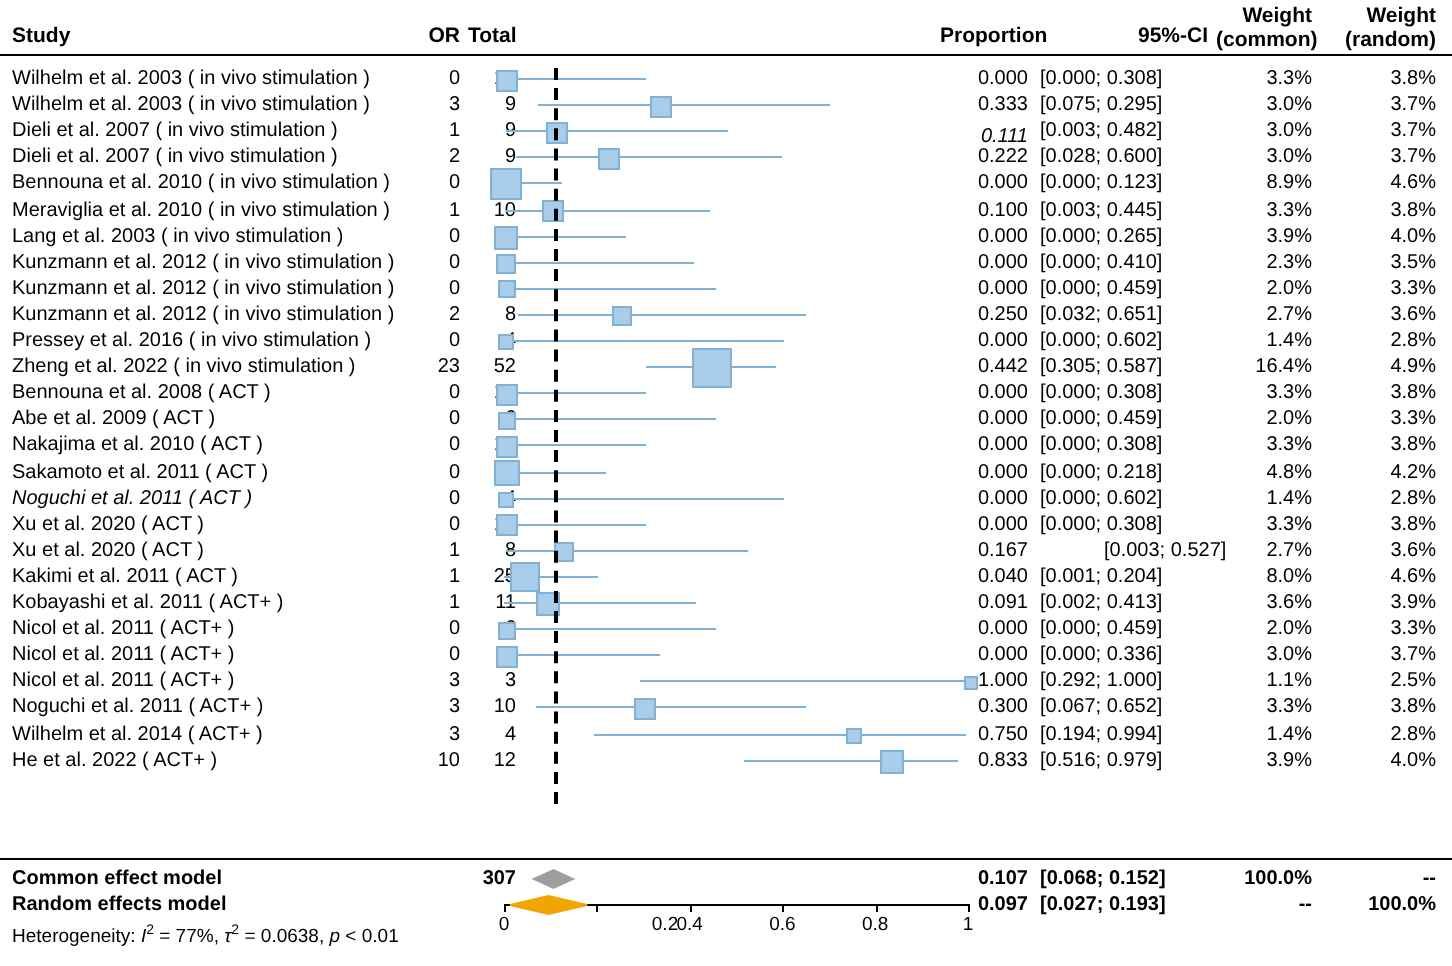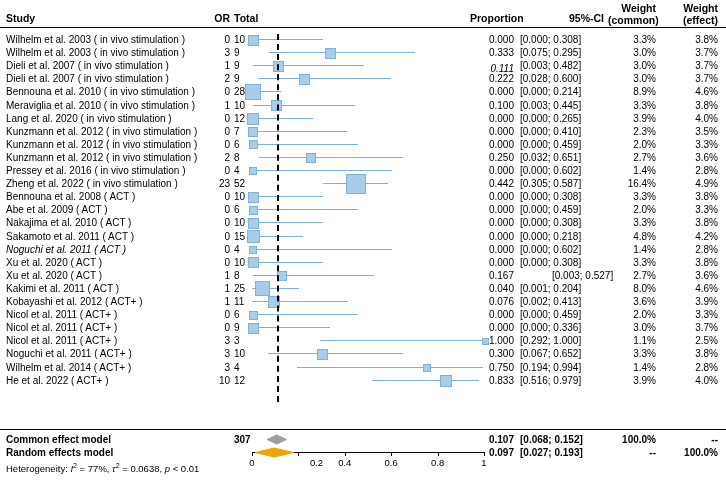--- a/index.html
+++ b/index.html
@@ -12,21 +12,21 @@
   #wrap{position:relative;width:726px;height:483px;}
 
   .hdr{position:absolute;font-size:10.5px;font-weight:bold;}
 
   .rowtext{position:absolute;font-size:10px;white-space:nowrap;}
   .bold{font-weight:bold;}
 
   
   .col-study{left:6px;text-align:left;}
   .col-or{left:206px;width:24px;text-align:right;}
-  .col-total{left:234px;width:24px;text-align:left;}
+  .col-total{left:234px;width:24px;text-align:right;}
   .col-prop{left:470px;width:44px;text-align:right;}
   .col-ci{left:520px;width:86px;text-align:left;}
   .col-wc{left:608px;width:48px;text-align:right;}
   .col-wr{left:668px;width:50px;text-align:right;}
 
   #plot{position:absolute;left:252px;top:34px;width:232px;height:392px;}
   .nullline{position:absolute;top:0;height:392px;border-left:2px dashed #000;}
 
   .ciline{position:absolute;height:0;border-top:1px solid #7fb2d6;}
   .sq{position:absolute;background:#a9cde8;border:1px solid #7fb2d6;}
@@ -47,21 +47,21 @@
 <div id="wrap">
 
   <div class="hdr col-study" style="top:12px;">Study</div>
   <div class="hdr col-or" style="top:12px;">OR</div>
   <div class="hdr col-total" style="top:12px;">Total</div>
   <div class="hdr col-prop" style="top:12px;">Proportion</div>
   <div class="hdr col-ci" style="top:12px;text-align:right;width:86px;left:518px;">95%-CI</div>
   <div class="hdr col-wc" style="top:2px;">Weight</div>
   <div class="hdr col-wc" style="top:14px;">(common)</div>
   <div class="hdr col-wr" style="top:2px;">Weight</div>
-  <div class="hdr col-wr" style="top:14px;">(effect)</div>
+  <div class="hdr col-wr" style="top:14px;">(random)</div>
 
   <div class="hrule" style="top:27px;"></div>
 
   <div id="rows">
       <div>
         <div class="rowtext col-study" style="top: 34px;">Wilhelm et al. 2003 ( in vivo stimulation )</div>
         <div class="rowtext col-or" style="top: 34px;">0</div>
         <div class="rowtext col-total" style="top: 34px;">10</div>
         <div class="rowtext col-prop" style="top: 34px;">0.000</div>
         <div class="rowtext col-ci" style="top: 34px;">[0.000; 0.308]</div>
@@ -93,35 +93,35 @@
         <div class="rowtext col-prop" style="top: 73.3px;">0.222</div>
         <div class="rowtext col-ci" style="top: 73.3px;">[0.028; 0.600]</div>
         <div class="rowtext col-wc" style="top: 73.3px;">3.0%</div>
         <div class="rowtext col-wr" style="top: 73.3px;">3.7%</div>
       </div>
       <div>
         <div class="rowtext col-study" style="top: 86.4px;">Bennouna et al. 2010 ( in vivo stimulation )</div>
         <div class="rowtext col-or" style="top: 86.4px;">0</div>
         <div class="rowtext col-total" style="top: 86.4px;">28</div>
         <div class="rowtext col-prop" style="top: 86.4px;">0.000</div>
-        <div class="rowtext col-ci" style="top: 86.4px;">[0.000; 0.214]</div>
+        <div class="rowtext col-ci" style="top: 86.4px;">[0.000; 0.123]</div>
         <div class="rowtext col-wc" style="top: 86.4px;">8.9%</div>
         <div class="rowtext col-wr" style="top: 86.4px;">4.6%</div>
       </div>
       <div>
         <div class="rowtext col-study" style="top: 99.5px;">Meraviglia et al. 2010 ( in vivo stimulation )</div>
         <div class="rowtext col-or" style="top: 99.5px;">1</div>
         <div class="rowtext col-total" style="top: 99.5px;">10</div>
         <div class="rowtext col-prop" style="top: 99.5px;">0.100</div>
         <div class="rowtext col-ci" style="top: 99.5px;">[0.003; 0.445]</div>
         <div class="rowtext col-wc" style="top: 99.5px;">3.3%</div>
         <div class="rowtext col-wr" style="top: 99.5px;">3.8%</div>
       </div>
       <div>
-        <div class="rowtext col-study" style="top: 112.6px;">Lang et al. 2020 ( in vivo stimulation )</div>
+        <div class="rowtext col-study" style="top: 112.6px;">Lang et al. 2003 ( in vivo stimulation )</div>
         <div class="rowtext col-or" style="top: 112.6px;">0</div>
         <div class="rowtext col-total" style="top: 112.6px;">12</div>
         <div class="rowtext col-prop" style="top: 112.6px;">0.000</div>
         <div class="rowtext col-ci" style="top: 112.6px;">[0.000; 0.265]</div>
         <div class="rowtext col-wc" style="top: 112.6px;">3.9%</div>
         <div class="rowtext col-wr" style="top: 112.6px;">4.0%</div>
       </div>
       <div>
         <div class="rowtext col-study" style="top: 125.7px;">Kunzmann et al. 2012 ( in vivo stimulation )</div>
         <div class="rowtext col-or" style="top: 125.7px;">0</div>
@@ -233,24 +233,24 @@
       <div>
         <div class="rowtext col-study" style="top: 282.9px;">Kakimi et al. 2011 ( ACT )</div>
         <div class="rowtext col-or" style="top: 282.9px;">1</div>
         <div class="rowtext col-total" style="top: 282.9px;">25</div>
         <div class="rowtext col-prop" style="top: 282.9px;">0.040</div>
         <div class="rowtext col-ci" style="top: 282.9px;">[0.001; 0.204]</div>
         <div class="rowtext col-wc" style="top: 282.9px;">8.0%</div>
         <div class="rowtext col-wr" style="top: 282.9px;">4.6%</div>
       </div>
       <div>
-        <div class="rowtext col-study" style="top: 296px;">Kobayashi et al. 2012 ( ACT+ )</div>
+        <div class="rowtext col-study" style="top: 296px;">Kobayashi et al. 2011 ( ACT+ )</div>
         <div class="rowtext col-or" style="top: 296px;">1</div>
         <div class="rowtext col-total" style="top: 296px;">11</div>
-        <div class="rowtext col-prop" style="top: 296px;">0.076</div>
+        <div class="rowtext col-prop" style="top: 296px;">0.091</div>
         <div class="rowtext col-ci" style="top: 296px;">[0.002; 0.413]</div>
         <div class="rowtext col-wc" style="top: 296px;">3.6%</div>
         <div class="rowtext col-wr" style="top: 296px;">3.9%</div>
       </div>
       <div>
         <div class="rowtext col-study" style="top: 309.1px;">Nicol et al. 2011 ( ACT+ )</div>
         <div class="rowtext col-or" style="top: 309.1px;">0</div>
         <div class="rowtext col-total" style="top: 309.1px;">6</div>
         <div class="rowtext col-prop" style="top: 309.1px;">0.000</div>
         <div class="rowtext col-ci" style="top: 309.1px;">[0.000; 0.459]</div>
@@ -324,21 +324,21 @@
   <div class="het" style="top:462px;">
     <span>Heterogeneity: </span><i>I</i><sup>2</sup><span> = 77%, </span><i>τ</i><sup>2</sup><span> = 0.0638, </span><i>p</i><span> &lt; 0.01</span>
   </div>
 
   <div class="axis">
     <div class="tickline"></div>
     <div id="ticks">
         <div class="tick" style="left: 0px;"></div>
         <div class="ticklab" style="left: 0px;">0</div>
         <div class="tick" style="left: 46.4px;"></div>
-        <div class="ticklab" style="left: 43px; padding-left: 43px;">0.2</div>
+        <div class="ticklab" style="left: 59px; padding-left: 43px;">0.2</div>
         <div class="tick" style="left: 92.8px;"></div>
         <div class="ticklab" style="left: 92.8px;">0.4</div>
         <div class="tick" style="left: 139.2px;"></div>
         <div class="ticklab" style="left: 139.2px;">0.6</div>
         <div class="tick" style="left: 185.6px;"></div>
         <div class="ticklab" style="left: 185.6px;">0.8</div>
         <div class="tick" style="left: 232px;"></div>
         <div class="ticklab" style="left: 232px;">1</div>
       </div>
   </div>

